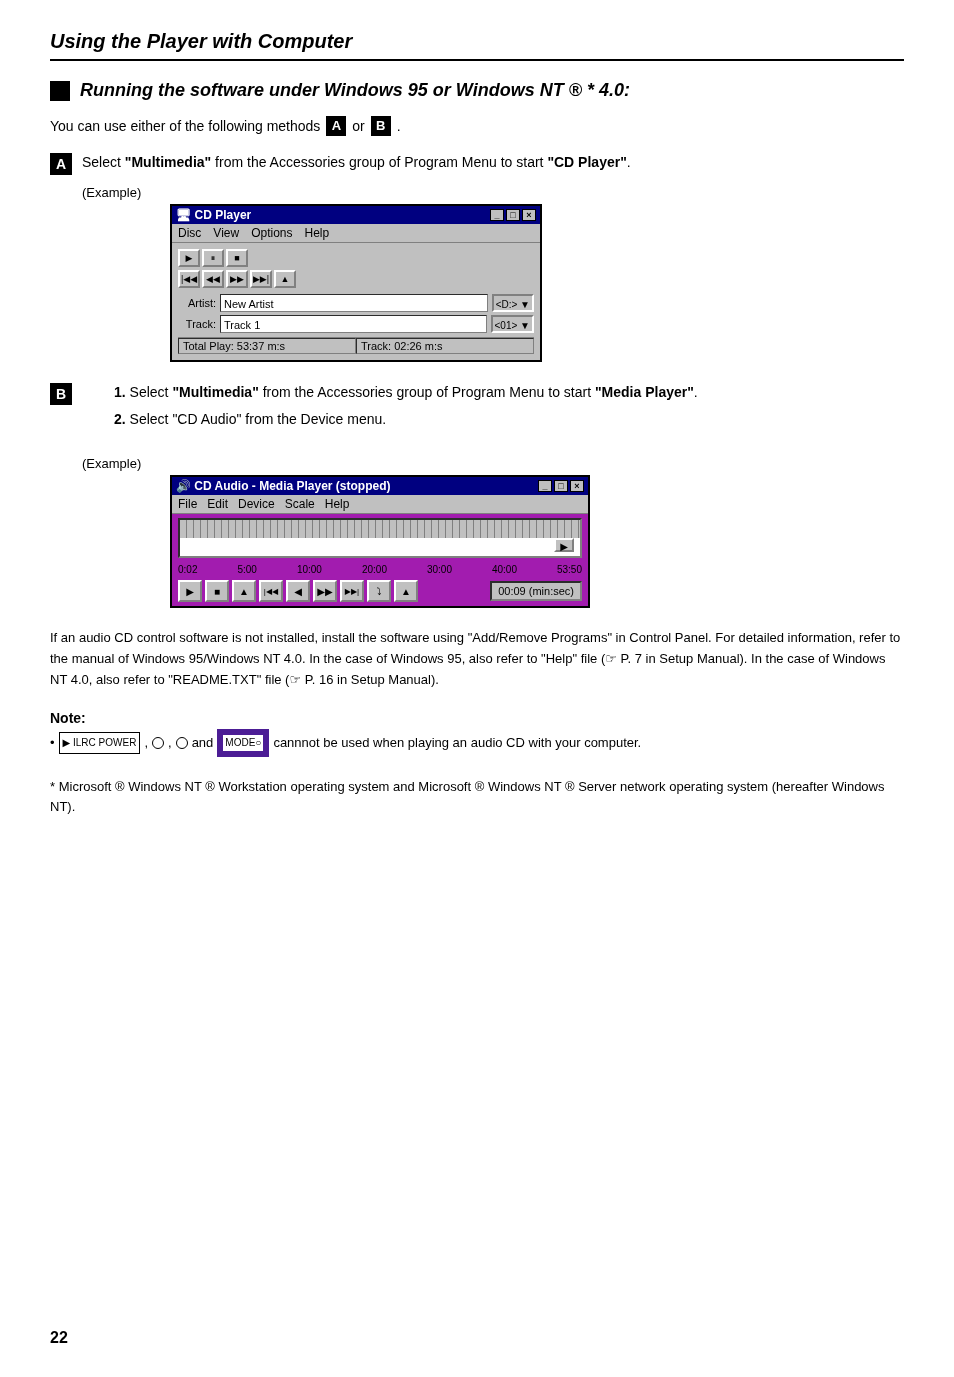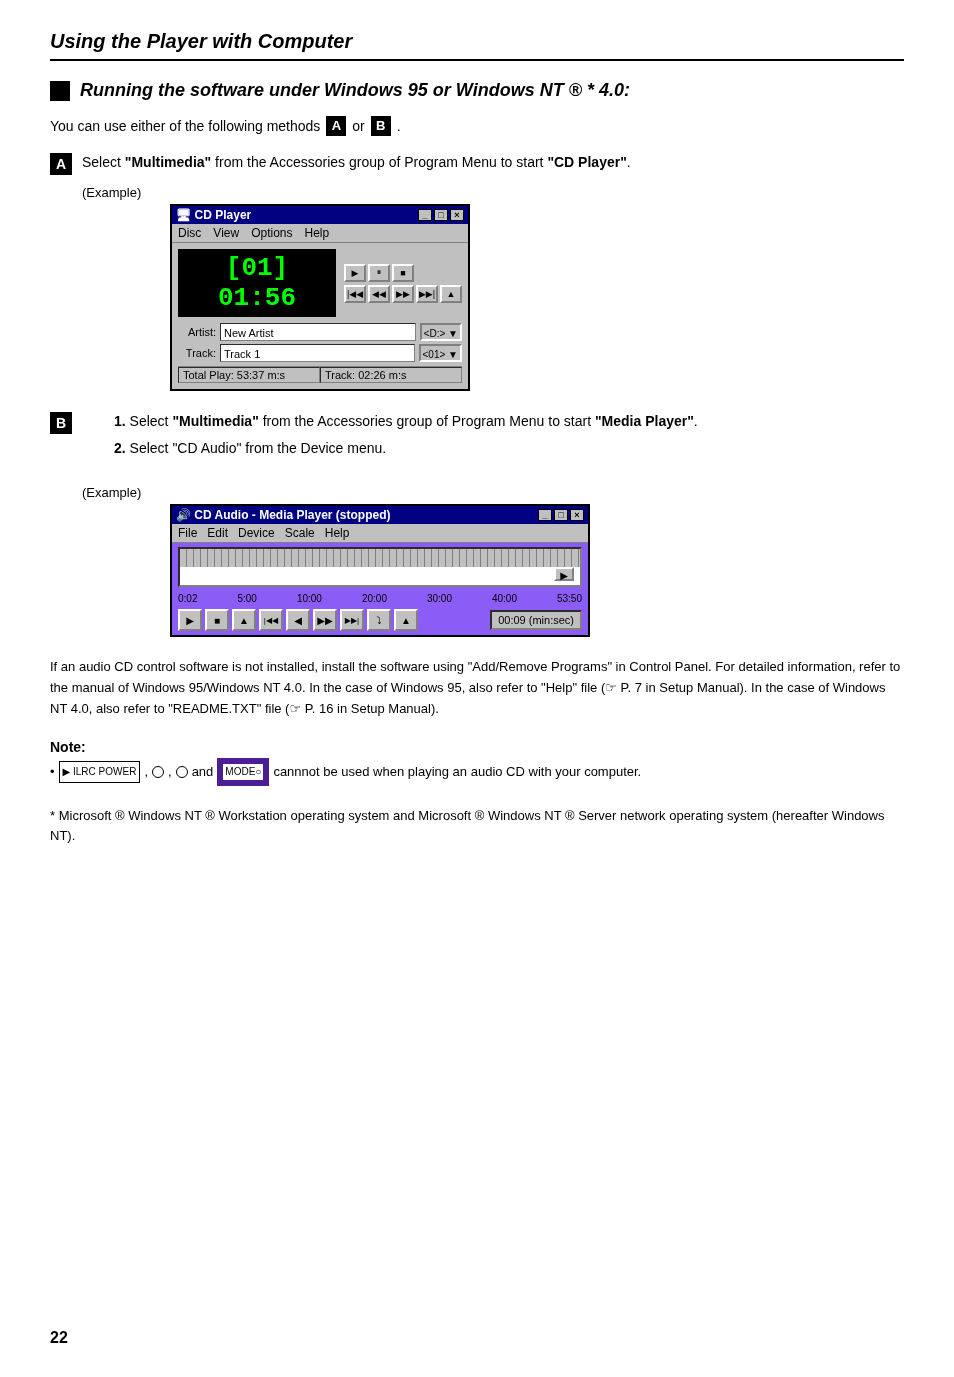--- a/index.html
+++ b/index.html
@@ -94,21 +94,21 @@
     .example-label {
       font-size: 13px;
       margin: 10px 0 4px 32px;
     }
 
     
     .cd-player-window {
       margin-left: 120px;
       margin-bottom: 20px;
       border: 2px solid #000;
-      width: 300px;
+      width: 372px;
       background: #c0c0c0;
       font-family: 'Arial', sans-serif;
       font-size: 12px;
     }
     .win-titlebar {
       background: #000080;
       color: #fff;
       display: flex;
       align-items: center;
       justify-content: space-between;
@@ -239,21 +239,21 @@
       font-size: 14px;
       line-height: 1.5;
     }
 
     
     .media-player-window {
       margin-left: 120px;
       margin-bottom: 20px;
       border: 2px solid #000;
       width: 420px;
-      background: #8b5cf6;
+      background: #a21caf;
       font-family: 'Arial', sans-serif;
       font-size: 12px;
     }
     .media-titlebar {
       background: #000080;
       color: #fff;
       display: flex;
       align-items: center;
       justify-content: space-between;
       padding: 2px 4px;
@@ -409,21 +409,20 @@
     </div>
   </div>
   <div class="win-menubar">
     <span>Disc</span>
     <span>View</span>
     <span>Options</span>
     <span>Help</span>
   </div>
   <div class="win-body">
     <div class="cd-display-row">
-      <div class="cd-time-display">[01] 01:56</div>
       <div class="cd-controls-right">
         <div class="cd-controls-row">
           <div class="ctrl-btn">▶</div>
           <div class="ctrl-btn">⏸</div>
           <div class="ctrl-btn">■</div>
         </div>
         <div class="cd-controls-row">
           <div class="ctrl-btn">|◀◀</div>
           <div class="ctrl-btn">◀◀</div>
           <div class="ctrl-btn">▶▶</div>

